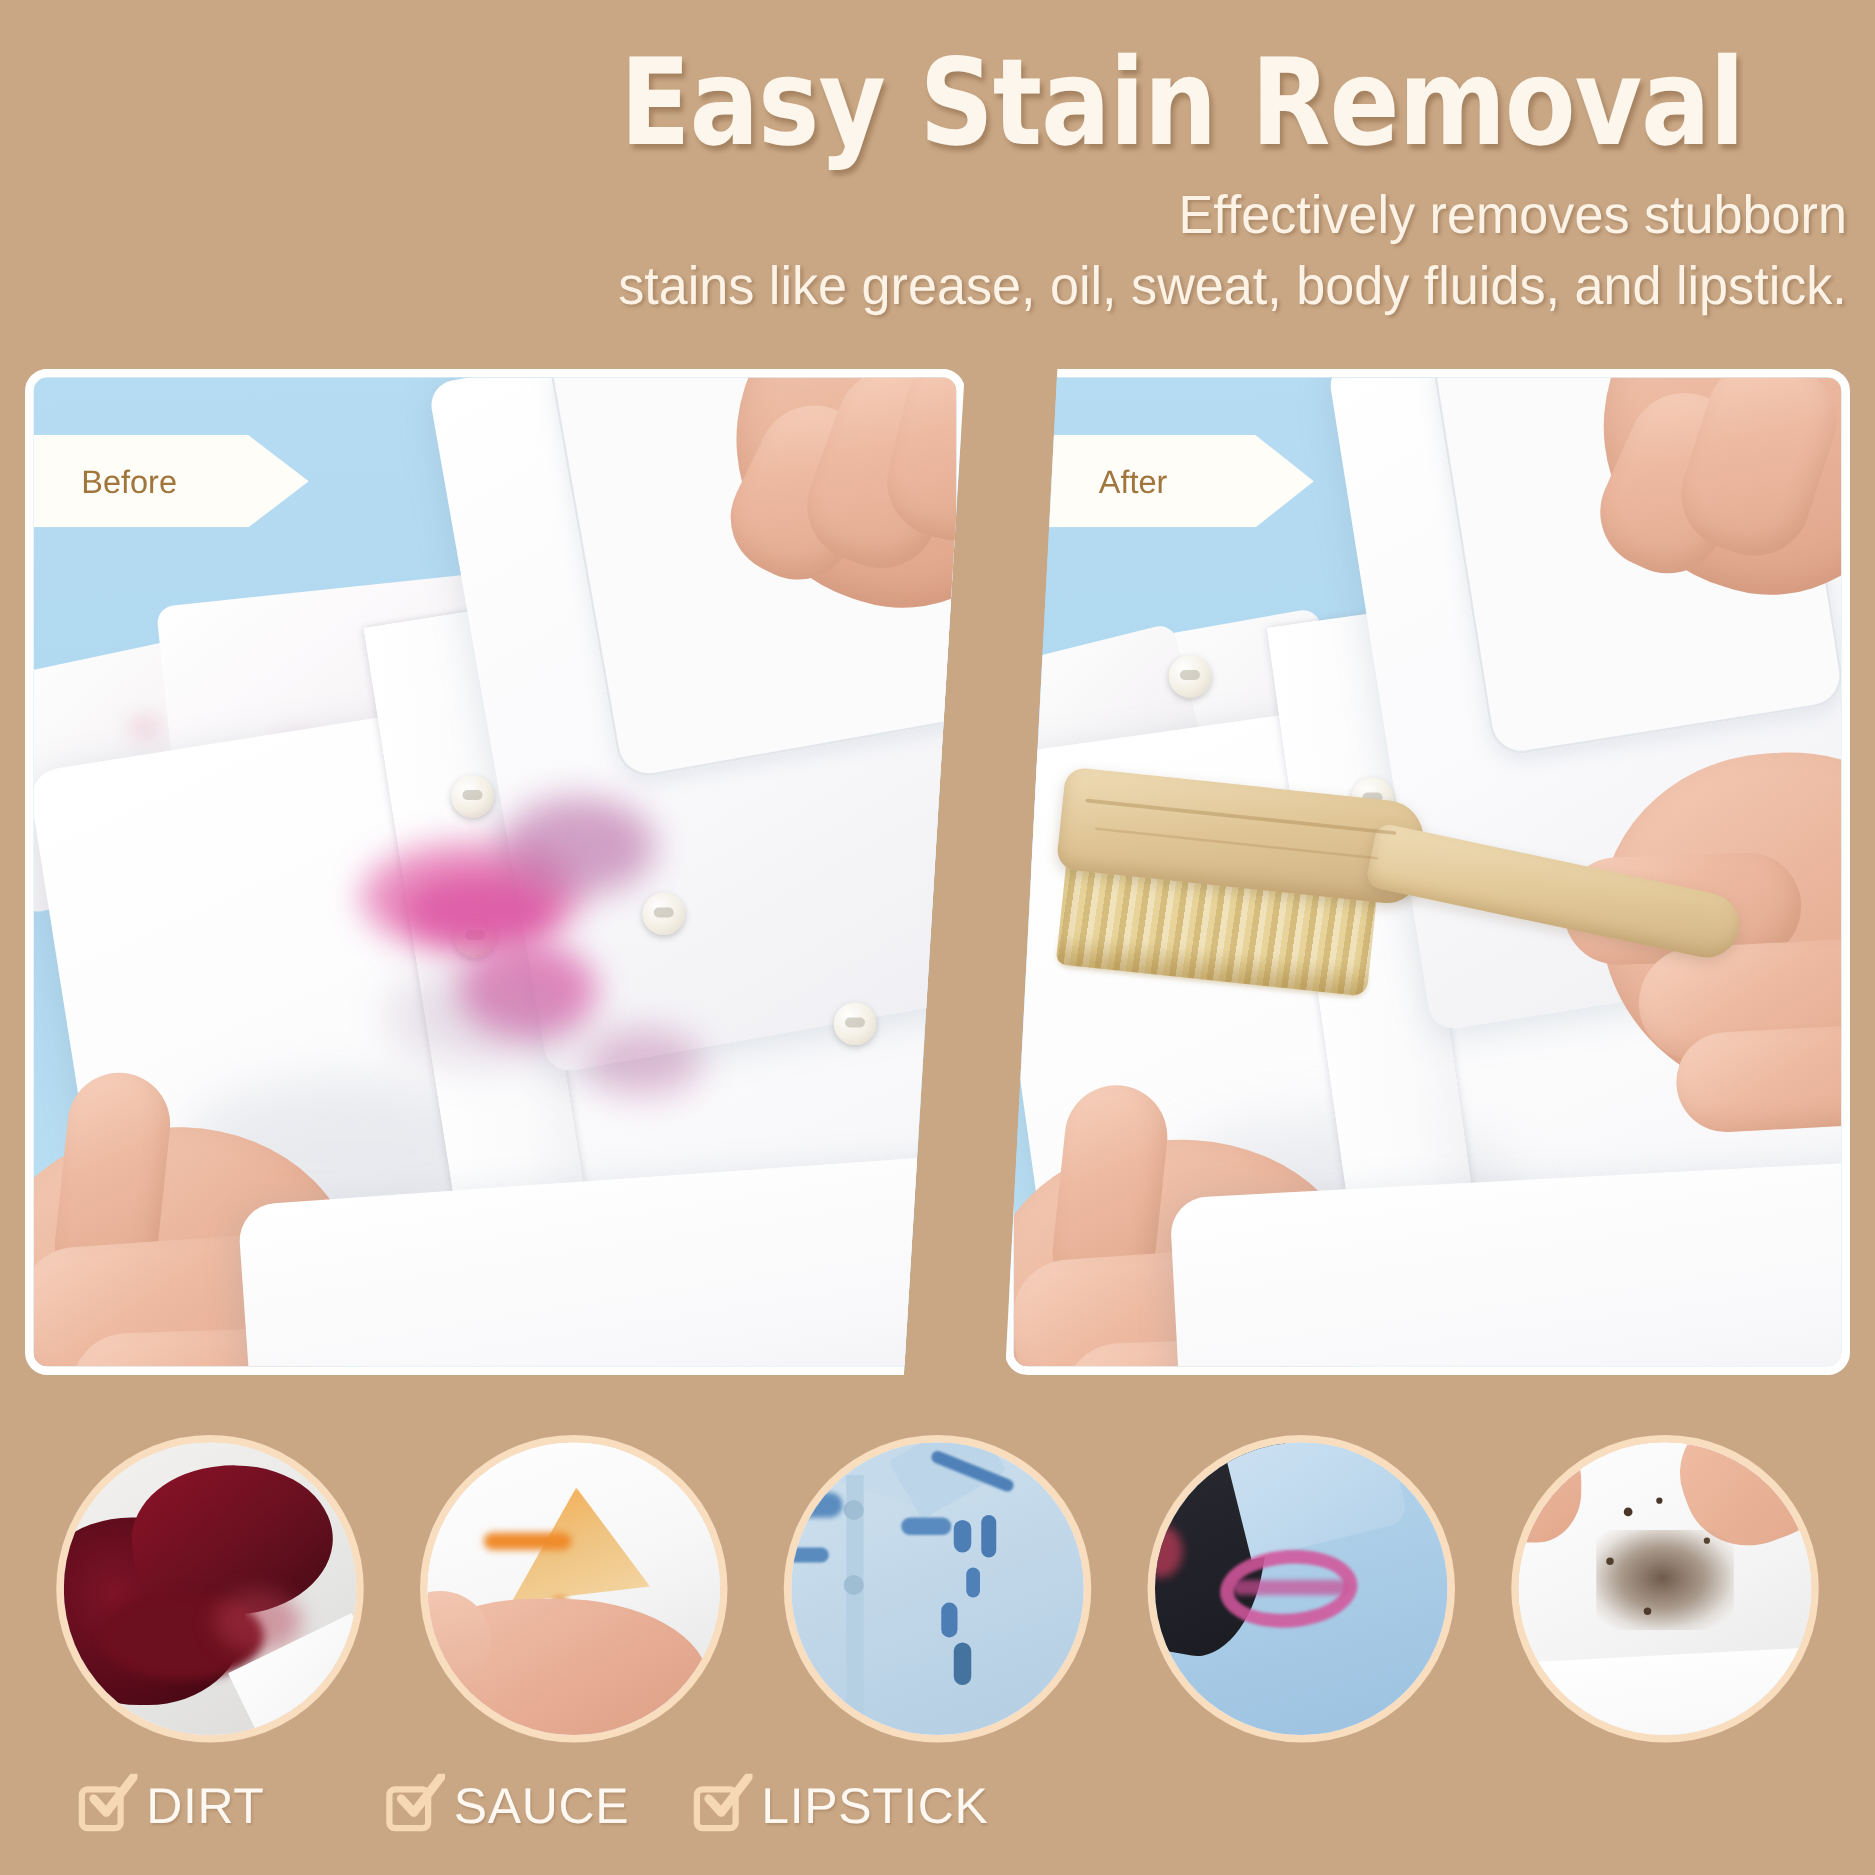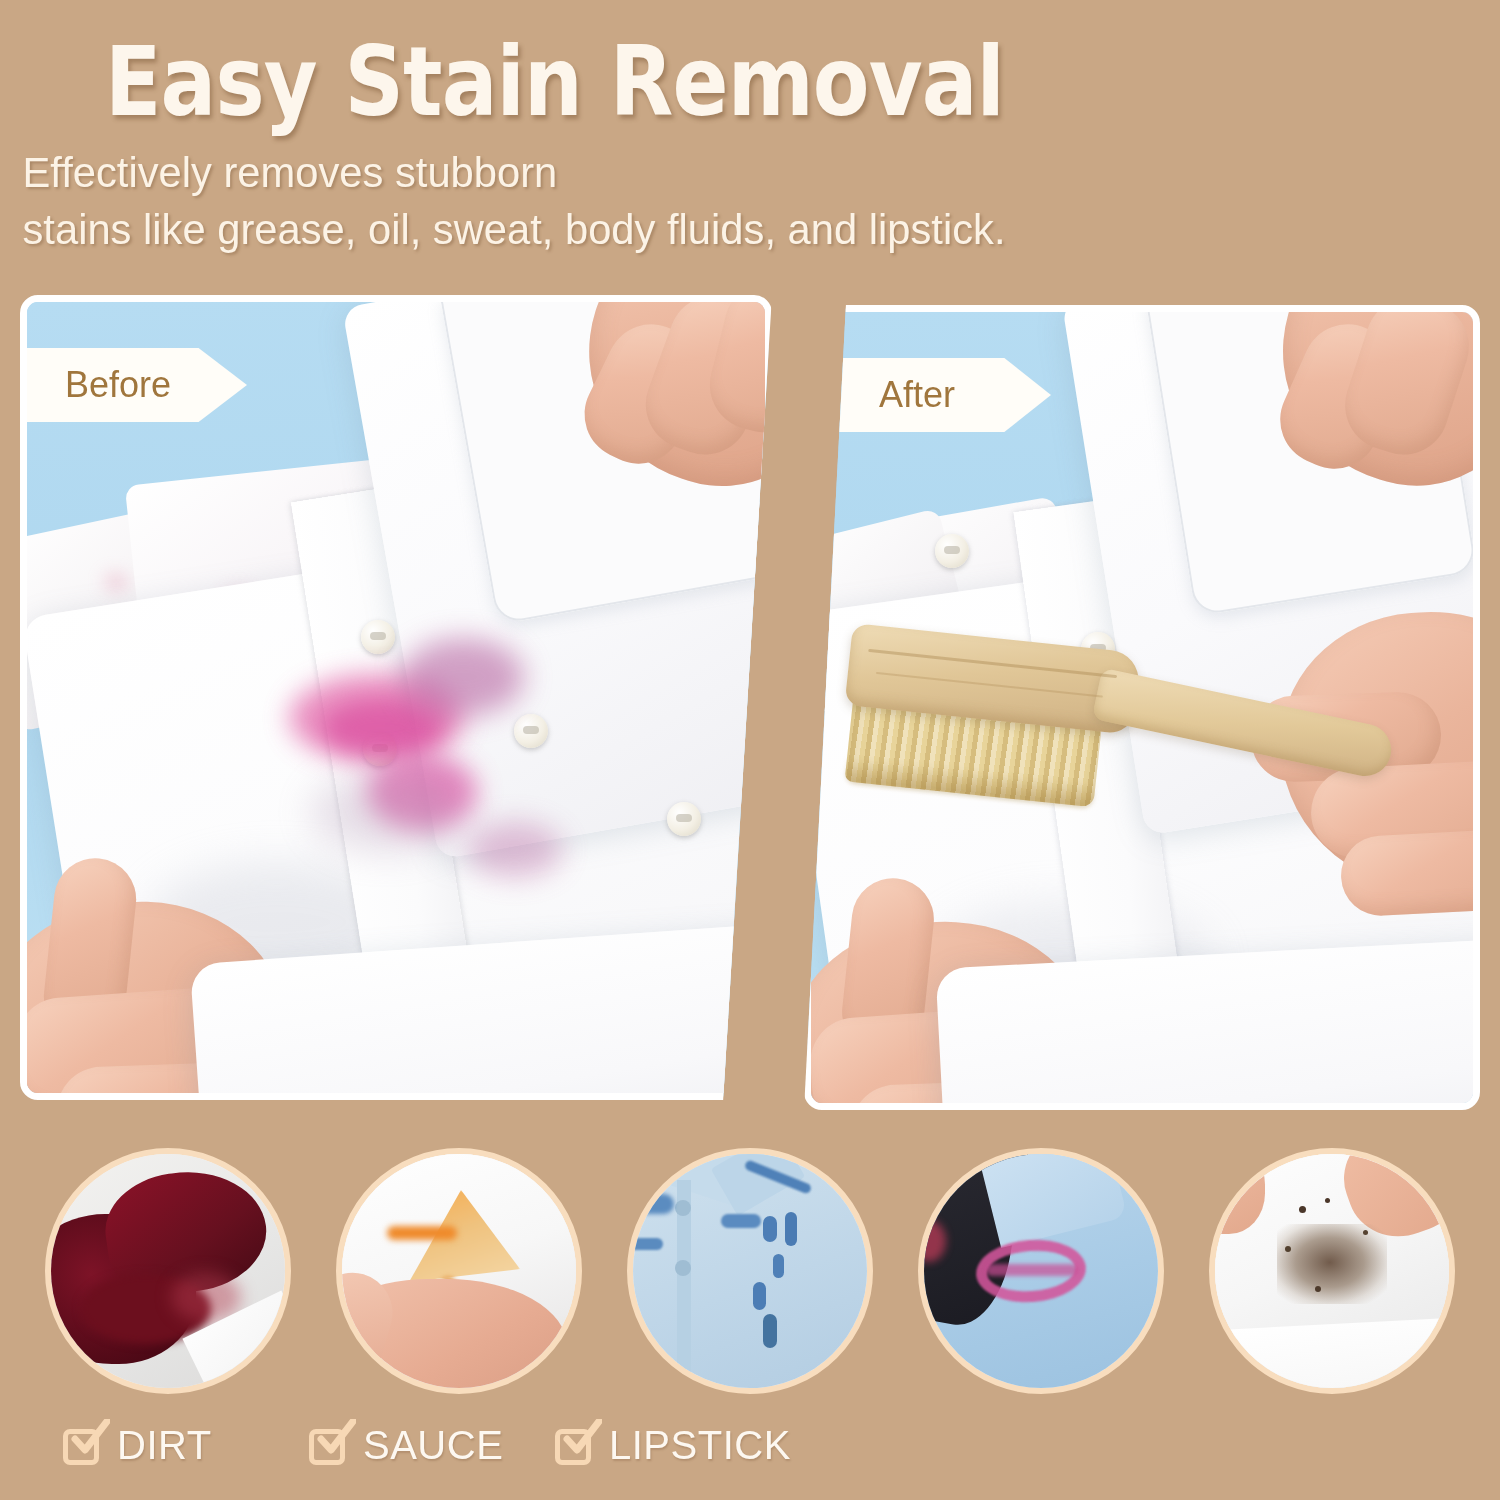--- a/index.html
+++ b/index.html
@@ -15,21 +15,21 @@
     font-family: "Liberation Sans", sans-serif;
     position: relative;
   }
 
   
   .header {
     position: absolute;
     top: 0; left: 0;
     width: 1500px;
     height: 282px;
-    text-align: left;
+    text-align: right;
   }
 
   .title {
     font-family: "DejaVu Sans", sans-serif;
     font-size: 96px;
     font-weight: 700;
     color: #fdf6ec;
     letter-spacing: -1px;
     line-height: 1;
     padding-top: 34px;
@@ -70,21 +70,20 @@
   .panel-before {
     left: 0;
     width: 752px;
     clip-path: polygon(0 0, 100% 0, 93.5% 100%, 0 100%);
   }
 
   .panel-after {
     left: 784px;
     width: 676px;
     clip-path: polygon(6.2% 0, 100% 0, 100% 100%, 0 100%);
-    margin-top: 10px;
   }
 
   .scene {
     position: absolute;
     inset: 0;
     background: linear-gradient(178deg, #b6dcf2 0%, #aed7ef 45%, #bfe2f4 100%);
     overflow: hidden;
   }
 
   
@@ -162,21 +161,21 @@
     padding-left: 38px;
     clip-path: polygon(0 0, 78% 0, 100% 50%, 78% 100%, 0 100%);
   }
   .flag-after {
     left: 28px;
     width: 212px;
     padding-left: 40px;
     clip-path: polygon(0 0, 78% 0, 100% 50%, 78% 100%, 0 100%);
   }
   .flag-text {
-    font-size: 36px;
+    font-size: 26px;
     color: #a0763d;
     font-family: "Liberation Sans", sans-serif;
   }
 
   
   .brush {
     position: absolute;
     z-index: 8;
   }
 

